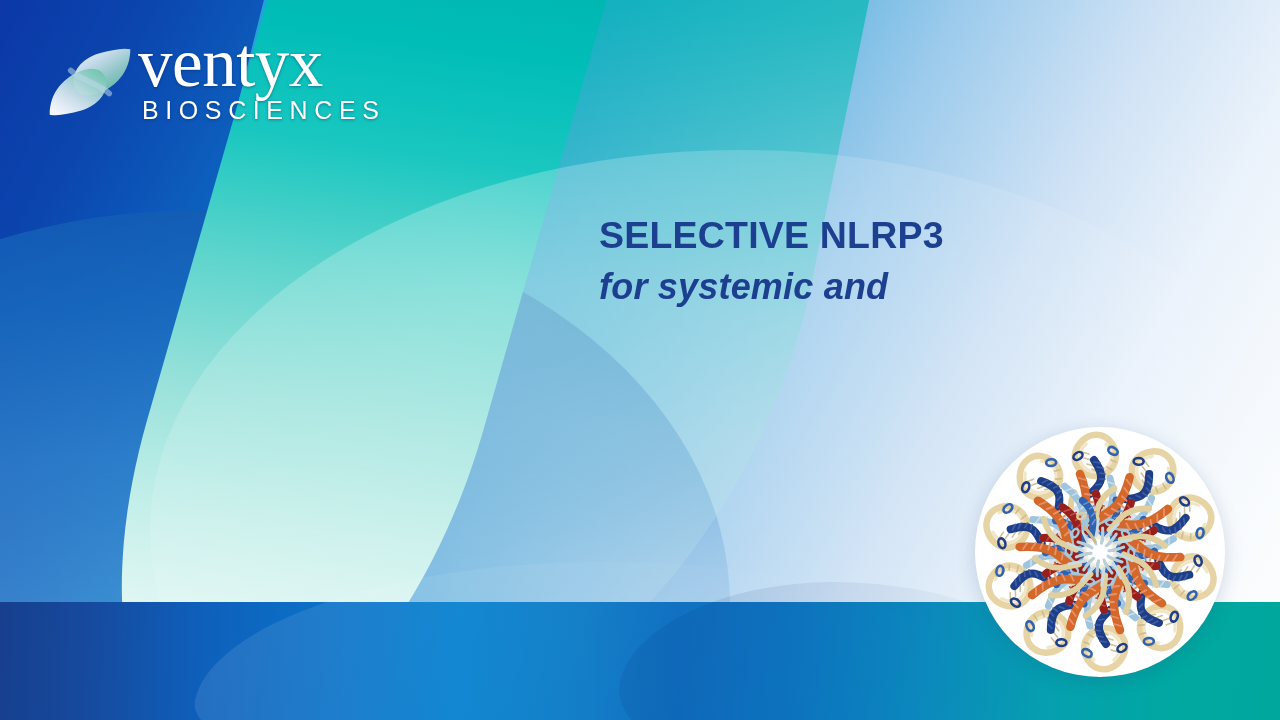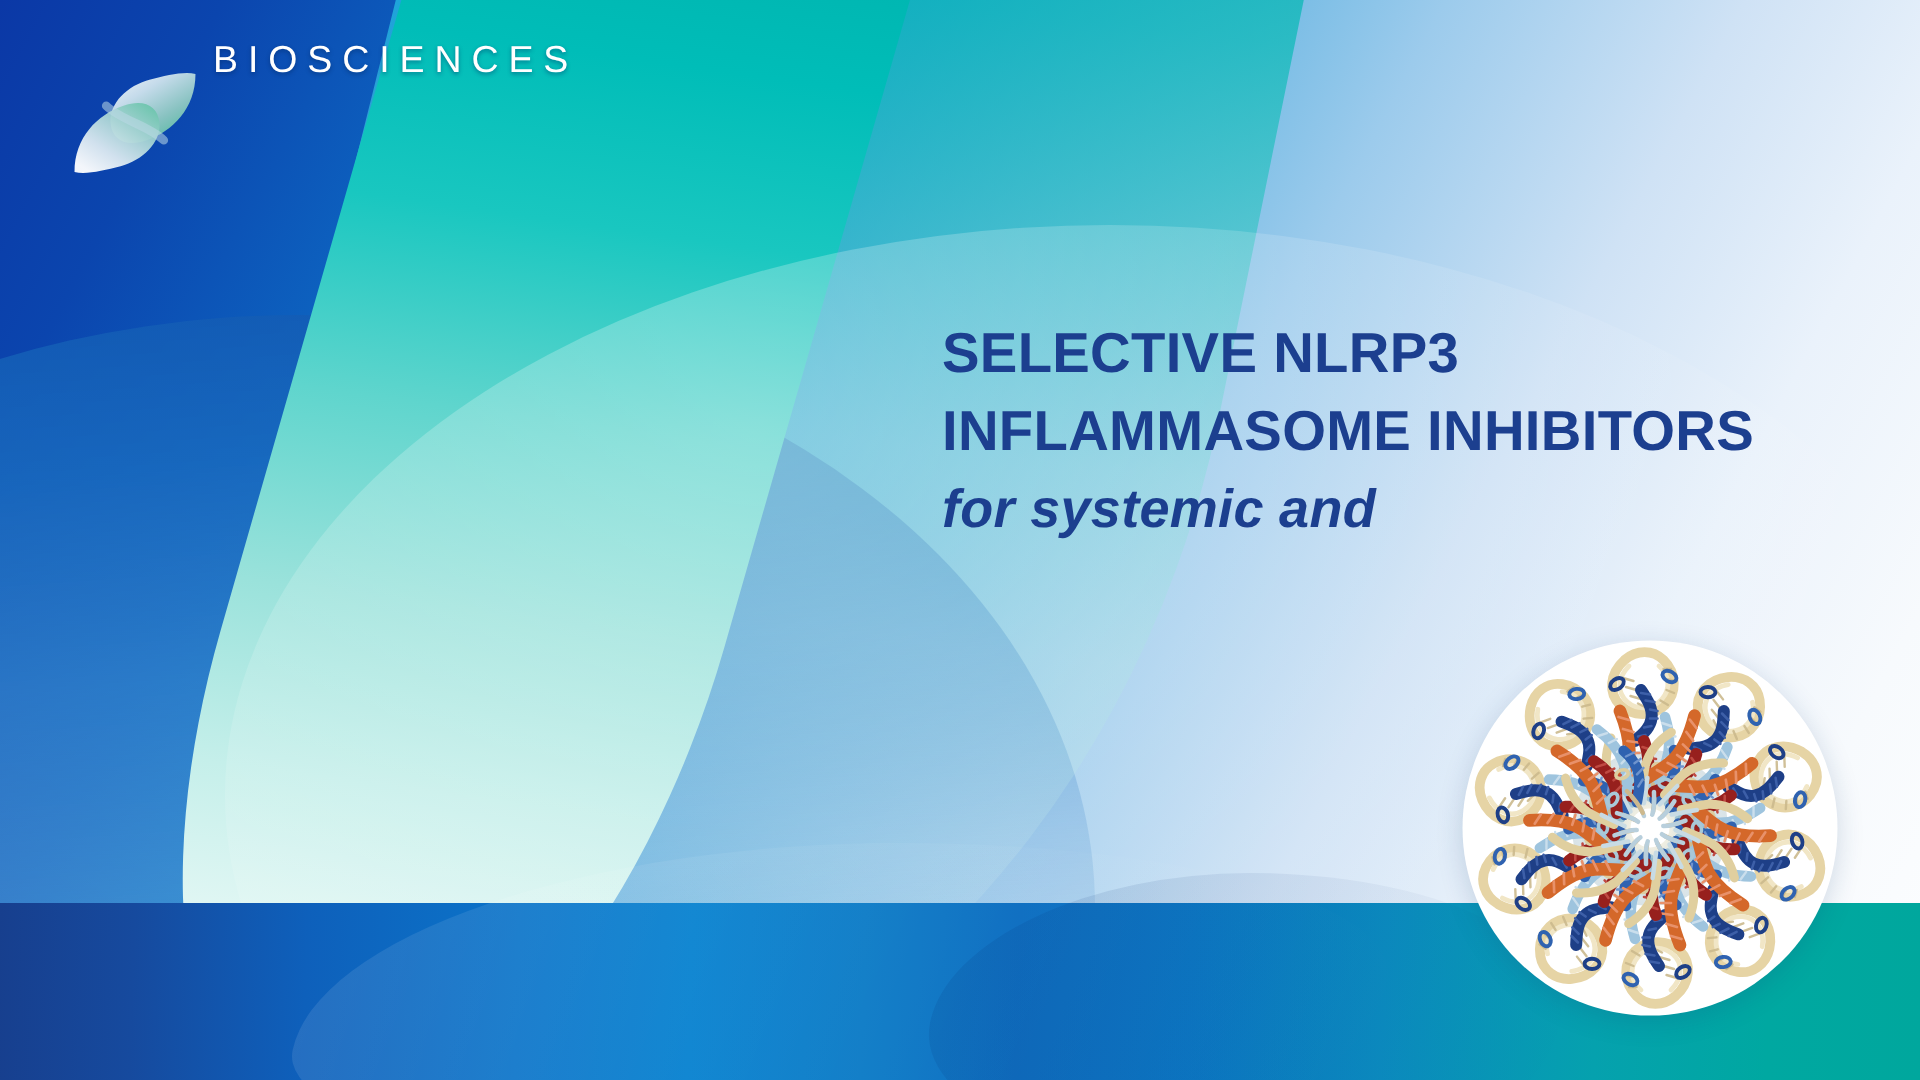--- a/index.html
+++ b/index.html
@@ -164,21 +164,21 @@
   .logo-sub {
     font-family:"Liberation Sans", sans-serif;
     font-size:25px; line-height:30px;
     color:#ffffff; letter-spacing:6.6px;
     margin-top:-3px; margin-left:4px;
     text-shadow:0 1px 3px rgba(3,38,90,0.45);
   }
 
   
   .headline {
-    position:absolute; left:628px; top:209px; width:640px;
+    position:absolute; left:599px; top:209px; width:640px;
   }
   .headline .l {
     font-family:"Liberation Sans", sans-serif;
     font-weight:bold;
     color:#1c3f8f;
     letter-spacing:0.2px;
   }
   .headline .l1, .headline .l2 { font-size:37.5px; line-height:52px; }
   .headline .l3, .headline .l4 { font-size:36px; line-height:52px;font-style:italic; }
 
@@ -232,27 +232,27 @@
         </defs>
 
         <path d="M92,16 C92,40 76,56 58,62 C44,67 34,62 33,50 C32,36 45,24 60,20 C72,17 84,14 92,16 Z" fill="url(#swA)" opacity="0.95"></path>
 
         <path d="M8,84 C8,60 24,44 42,38 C56,33 66,38 67,50 C68,64 55,76 40,80 C28,83 16,86 8,84 Z" fill="url(#swB)" opacity="0.95"></path>
 
         <path d="M30,38 C40,48 60,52 70,62" fill="none" stroke="#bcd8e6" stroke-width="6" stroke-linecap="round" opacity="0.55"></path>
       </svg>
     </div>
     <div class="logo-text">
+      <div class="logo-word">ventyx</div>
       <div class="logo-sub">BIOSCIENCES</div>
     </div>
   </div>
 
   <div class="headline">
     <div class="l l1">SELECTIVE NLRP3</div>
-    <div class="l l2">INFLAMMASOME INHIBITORS</div>
     <div class="l l3">for systemic and</div>
   </div>
 
   <div class="protein-wrap">
     <div class="protein-disc">
       <svg class="protein-svg" viewBox="0 0 250 250" aria-hidden="true">
         <defs>
           <radialGradient id="coreG" cx="50%" cy="50%" r="50%">
             <stop offset="0%" stop-color="#ffffff"></stop>
             <stop offset="22%" stop-color="#f4f7f4"></stop>

